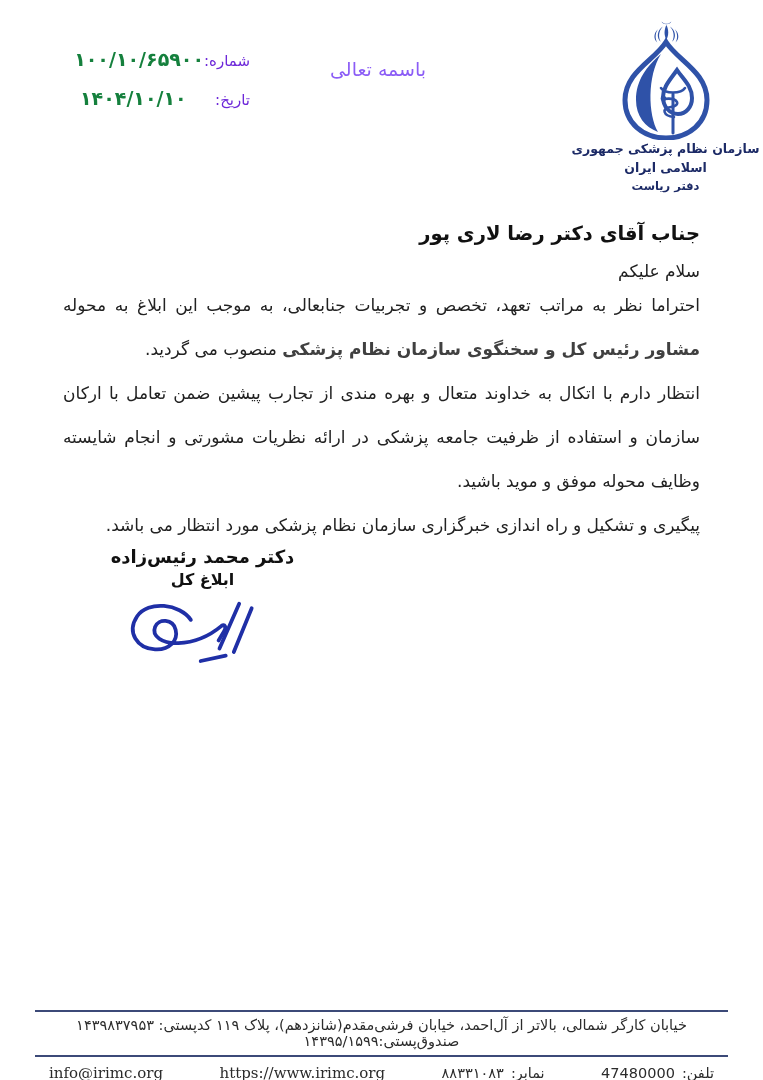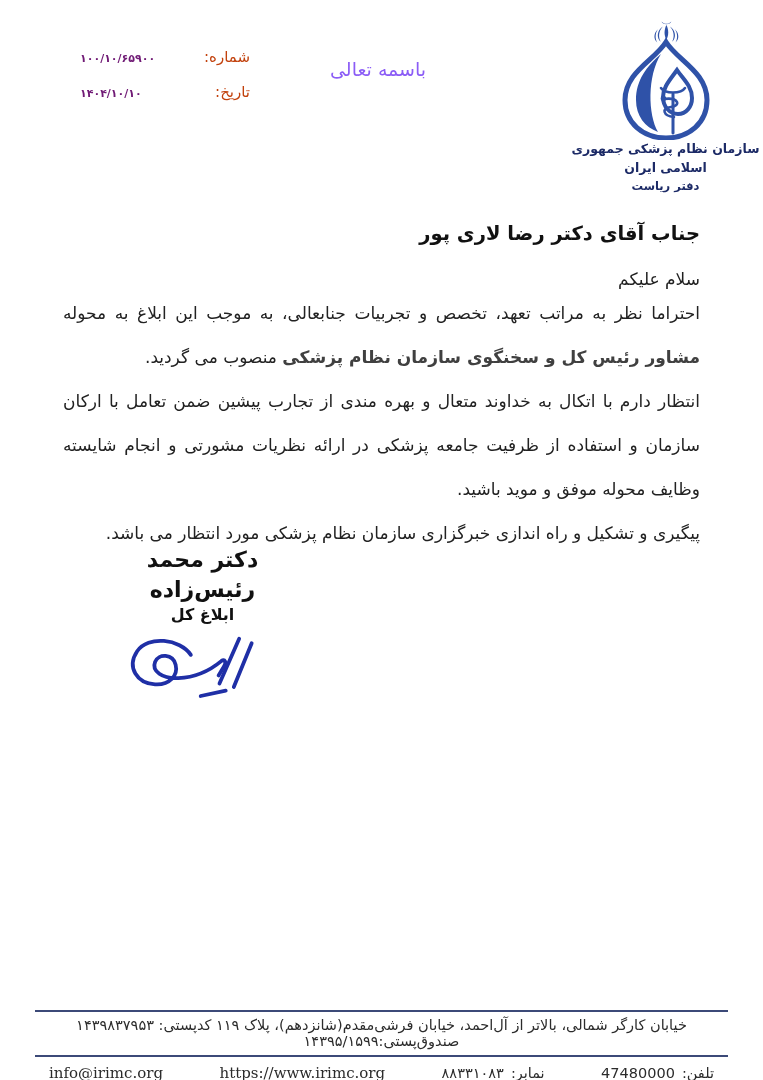--- a/index.html
+++ b/index.html
@@ -6,43 +6,43 @@
   html,body { background:#e8e8e8; }
   body { font-family:"DejaVu Sans", sans-serif; }
   .page {
     position:relative; width:763px; height:1080px; margin:0 auto;
     background:#ffffff; overflow:hidden; color:#1f1f1f;
   }
 
   
   .ref-block { position:absolute; left:80px; top:48px; width:170px; direction:rtl; }
   .ref-row { display:flex; justify-content:space-between; align-items:baseline; margin-bottom:17px; }
-  .ref-label { font-size:15px; color:#c2410c; }
-  .ref-value { font-size:11px; font-weight:bold; color:#701a75; }
+  .ref-label { font-size:15px; color:#6d28d9; }
+  .ref-value { font-size:19px; font-weight:bold; color:#15803d; }
 
   .besmellah { position:absolute; left:330px; top:58px; width:180px; text-align:left;
     font-size:19px; color:#8b5cf6; }
 
   .logo-block { position:absolute; left:563px; top:18px; width:205px; text-align:center; }
   .logo-block svg { display:block; margin:0 auto; }
   .calligraphy { direction:rtl; color:#1c2a66; font-weight:bold; }
   .calligraphy .org-line { font-size:12.5px; line-height:1.5; }
   .calligraphy .office-line { font-size:11.5px; line-height:1.4; }
 
   
   .letter-body { position:absolute; left:63px; top:222px; width:637px; direction:rtl; }
-  .recipient { font-size:19.5px; font-weight:bold; color:#111; margin-bottom:24px; }
+  .recipient { font-size:19.5px; font-weight:bold; color:#111; margin-bottom:16px; }
   .greeting { font-size:17px; margin-bottom:2px; }
   .para { font-size:17px; line-height:44px; text-align:justify; color:#222; }
   .para.last-right { text-align:right; }
   .para b { color:#404040; }
 
   
   .signature-block { position:absolute; left:95px; top:545px; width:215px; text-align:center; }
-  .signer-name { font-size:22px; font-weight:bold; color:#111; line-height:1.35; }
+  .signer-name { font-size:18px; font-weight:bold; color:#111; line-height:1.35; }
   .signer-title { font-size:16px; font-weight:bold; color:#111; line-height:1.35; }
   .signature-scribble { margin-top:2px; margin-right:10px; }
 
   
   .page-footer { position:absolute; left:35px; top:1010px; width:693px; }
   .rule { border:0; border-top:2px solid #3c4a78; height:0; }
   .footer-address { direction:rtl; text-align:center; font-size:14.5px; color:#2b2b2b;
     padding:5px 4px 6px; }
   .footer-contacts { direction:rtl; display:flex; justify-content:space-between;
     align-items:baseline; padding:7px 14px 0; font-size:14.5px; color:#2b2b2b; }

